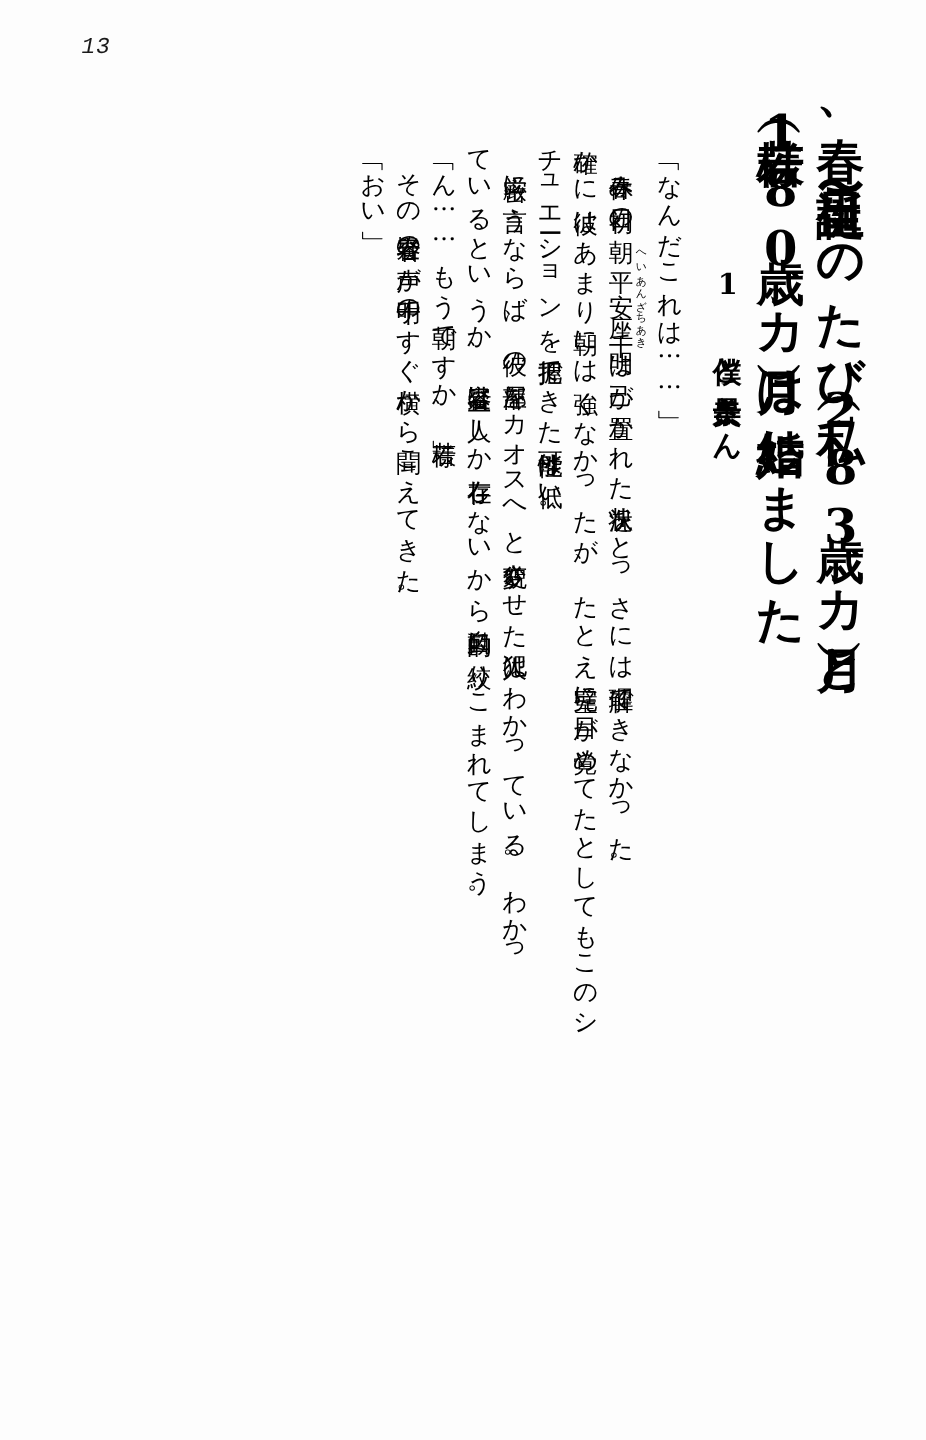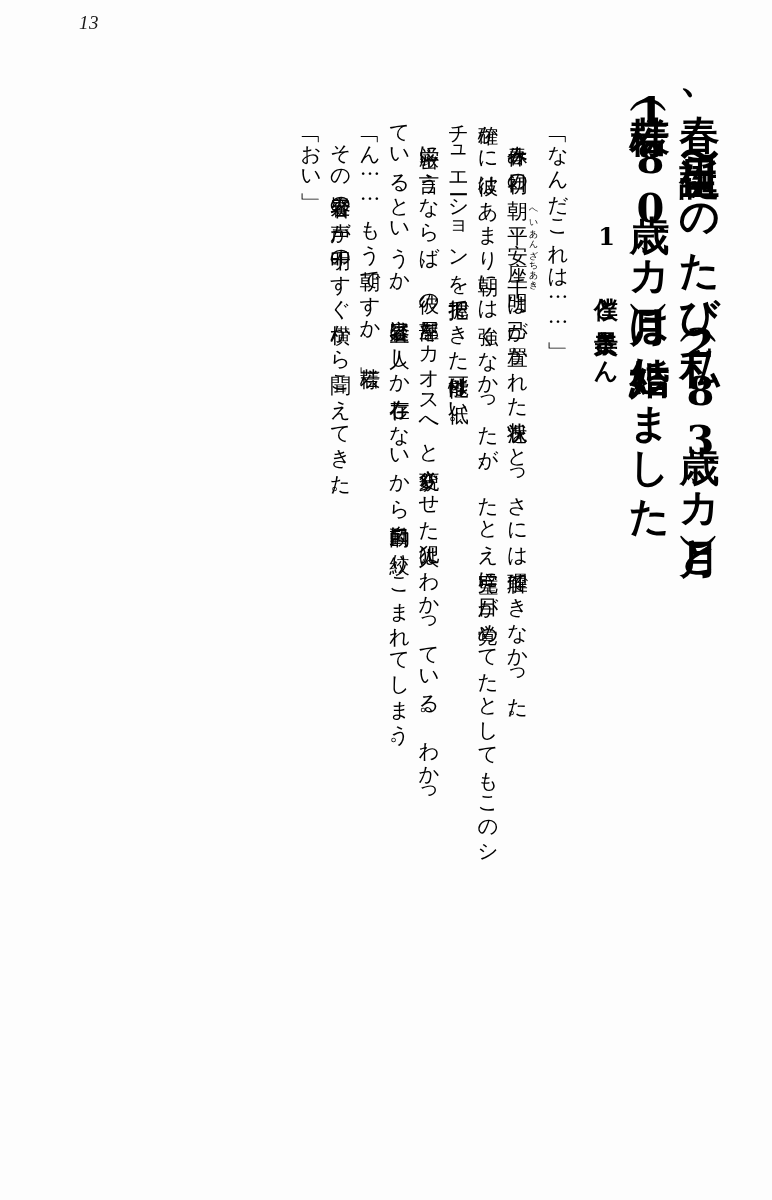--- a/index.html
+++ b/index.html
@@ -18,28 +18,27 @@
 
   .page {
     position: absolute;
     inset: 0;
     background: #fdfdfd;
   }
 
   
   .page-number {
     position: absolute;
-    top: 12px;
+    top: 28px;
     left: 68px;
-    font-family: Liberation Serif, serif;
+    font-family: Liberation Mono, monospace;
     font-style: italic;
     font-size: 19px;
     color: #1a1a1a;
     letter-spacing: 0.5px;
-    margin-left: 11px;
   }
 
   
   .vtext {
     position: absolute;
     top: 72px;
     right: 52px;
     left: 40px;
     bottom: 44px;
     display: flex;

